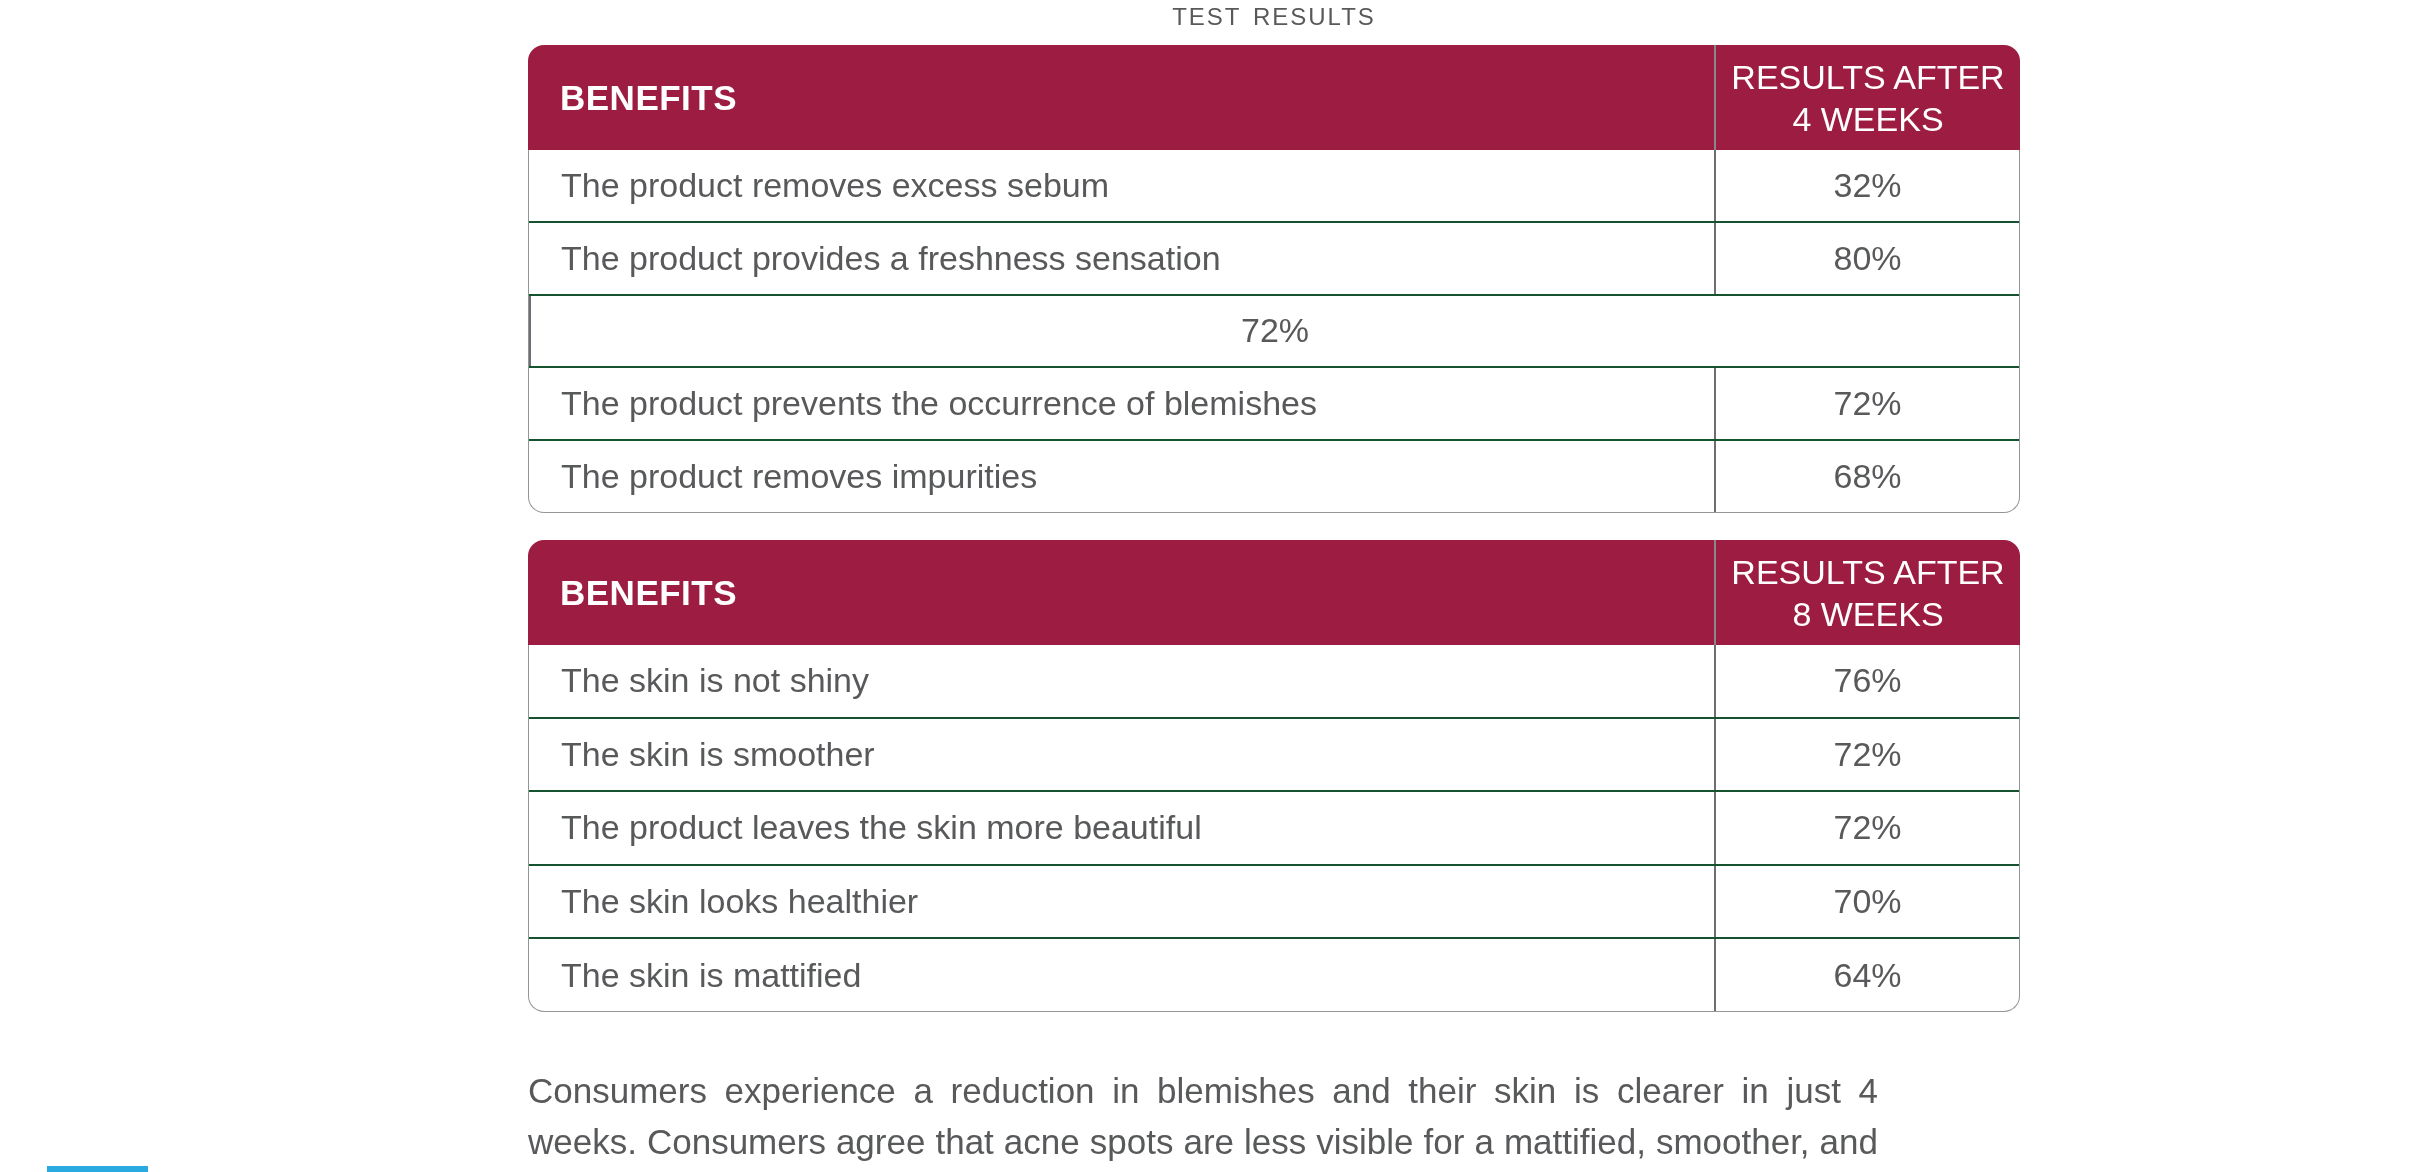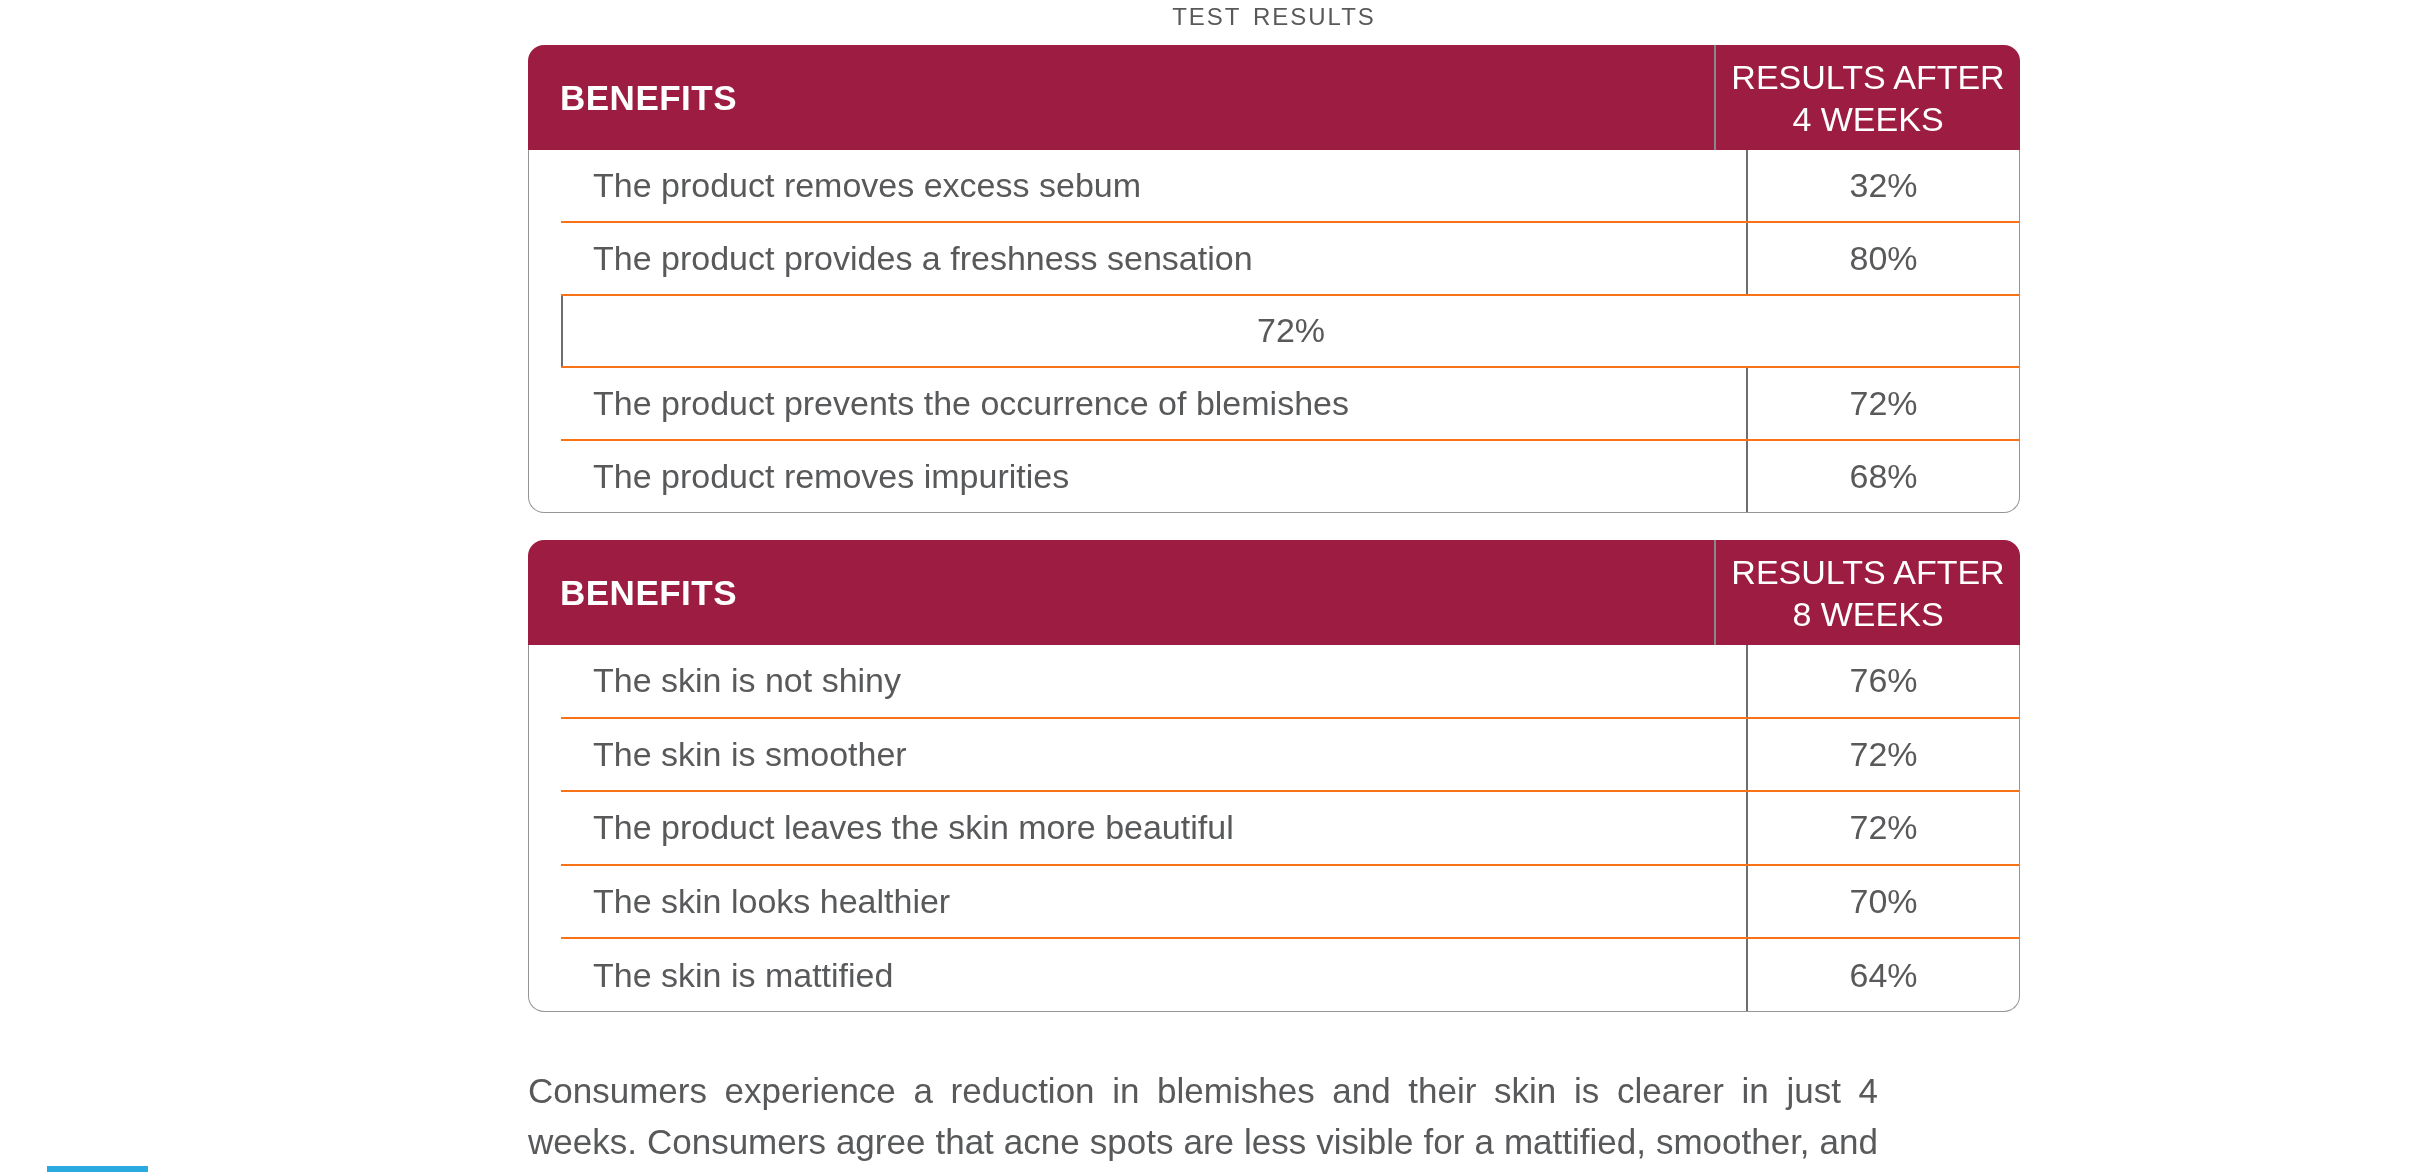--- a/index.html
+++ b/index.html
@@ -77,26 +77,25 @@
   .tbody {
     flex: 1 1 auto;
     display: flex;
     flex-direction: column;
     border: 1px solid #939598;
     border-top: none;
     border-radius: 0 0 16px 16px;
     overflow: hidden;
     box-sizing: border-box;
     background: #ffffff;
-    padding-left: 32px;
   }
   .trow {
     flex: 1 1 0;
     display: flex;
-    border-top: 2px solid #f97316;
+    border-top: 2px solid #14532d;
     box-sizing: border-box;
   }
   .trow:first-child { border-top: none; }
   .benefit-cell {
     flex: 0 0 1185px;
     display: flex;
     align-items: center;
     padding-left: 32px;
     box-sizing: border-box;
     color: #58595B;

